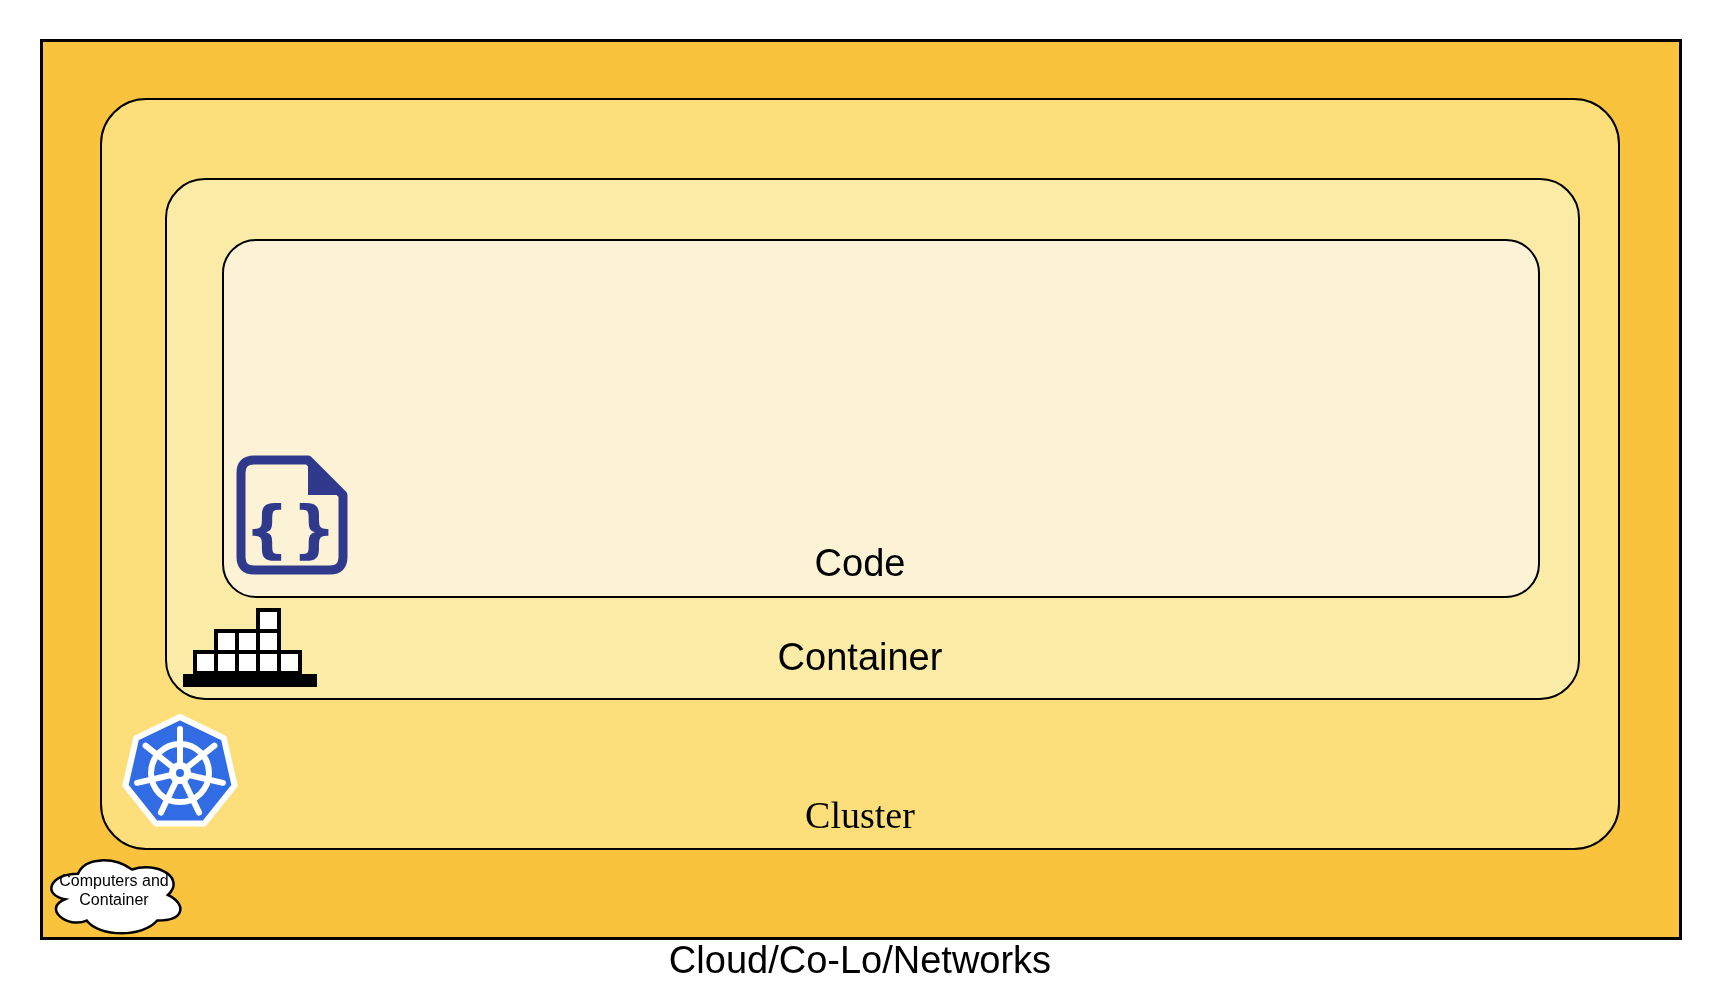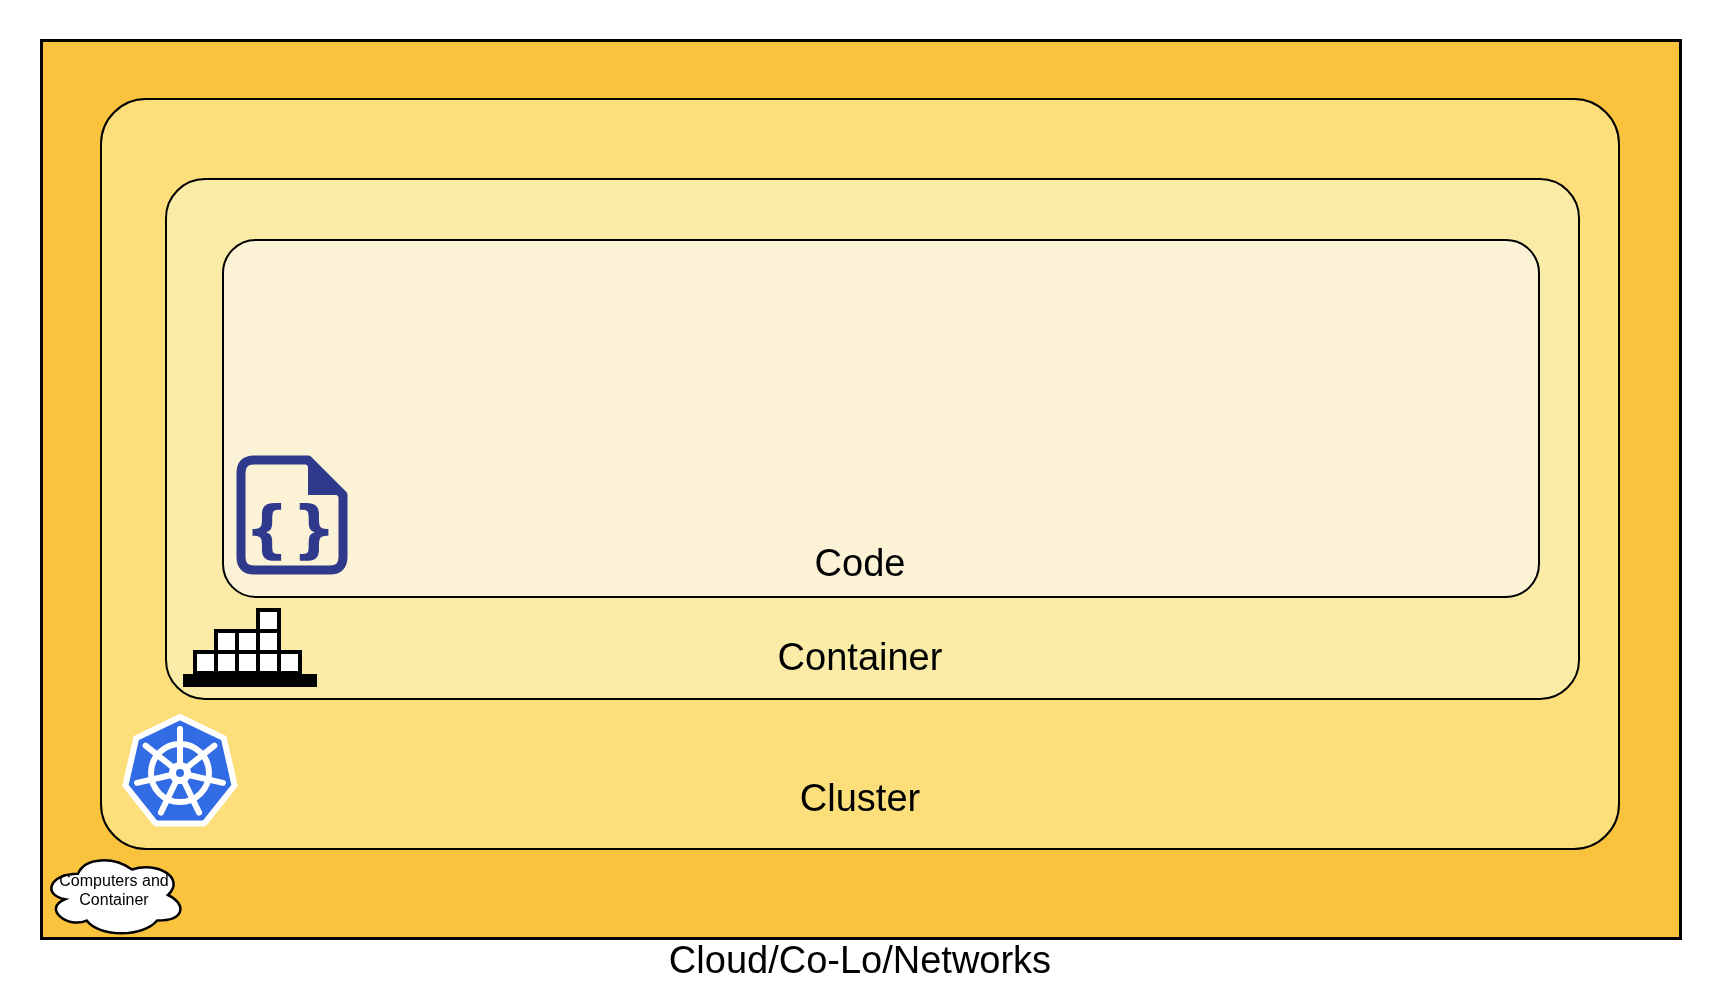--- a/index.html
+++ b/index.html
@@ -30,21 +30,21 @@
     left: 0;
     width: 1720px;
     text-align: center;
     font-size: 38px;
     line-height: 40px;
     color: #000000;
     white-space: pre;
   }
   .label-code      { top: 543px; }
   .label-container { top: 637px; }
-  .label-cluster   { top: 778px; }
+  .label-cluster   { top: 795px; font-family: Liberation Serif, serif; }
   .label-datacenter{ top: 863px; line-height: 39px; }
 
   .icon { position: absolute; }
   .icon-code   { left: 235px; top: 455px; width: 114px; height: 120px; }
   .icon-blocks { left: 182px; top: 608px; width: 136px; height: 80px;  }
   .icon-k8s    { left: 120px; top: 710px; width: 120px; height: 126px; }
   .icon-cloud  { left: 42px;  top: 852px; width: 144px; height: 86px;  }
 
   .cloud-note {
     position: absolute;

